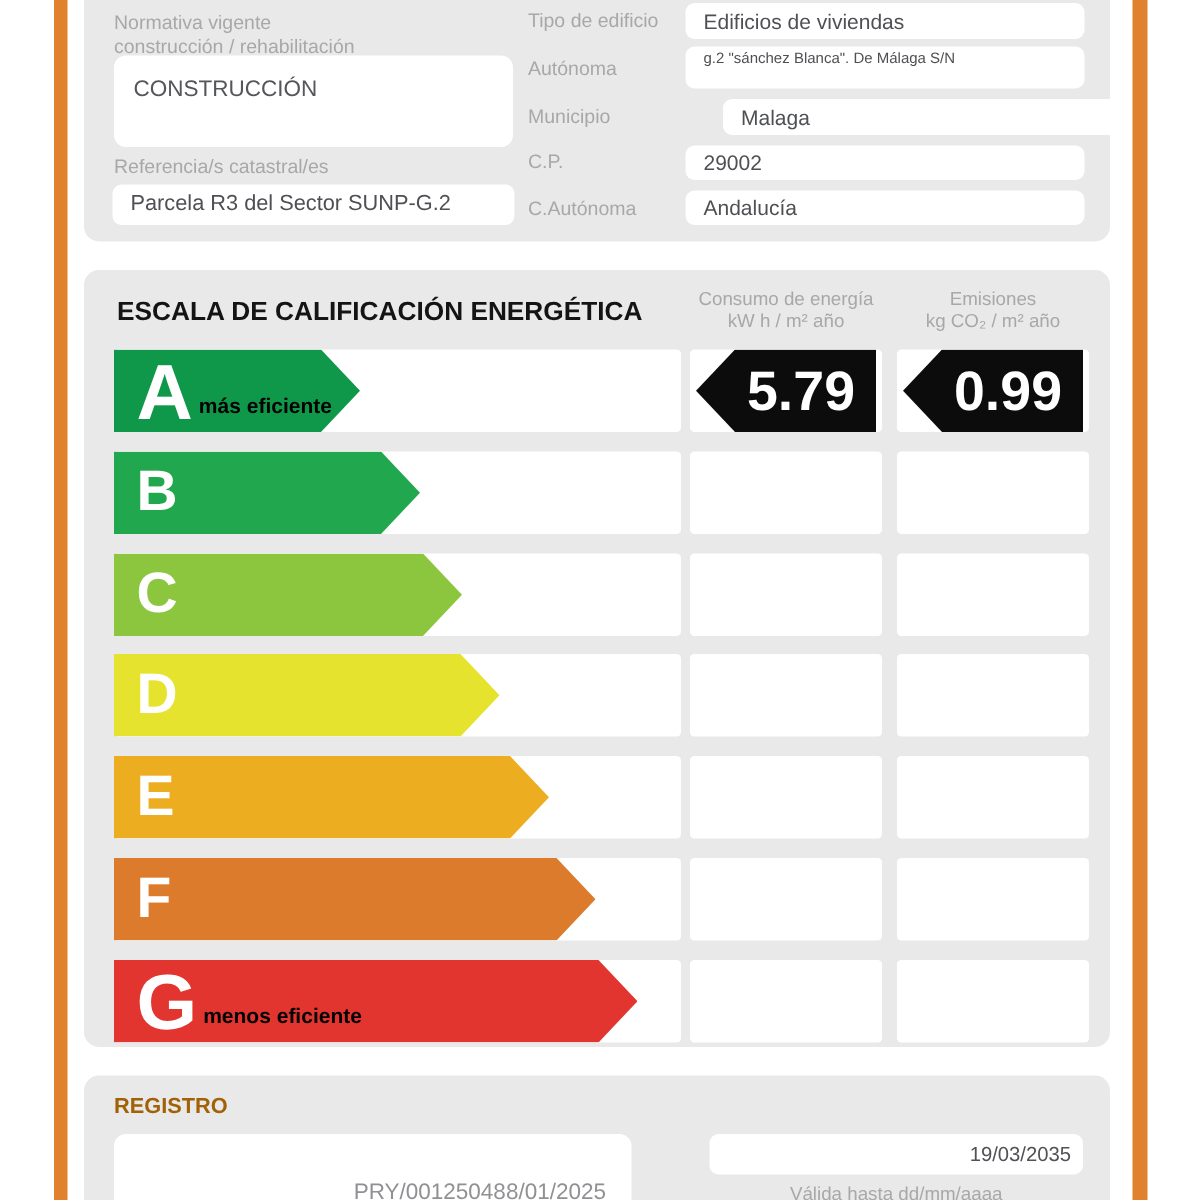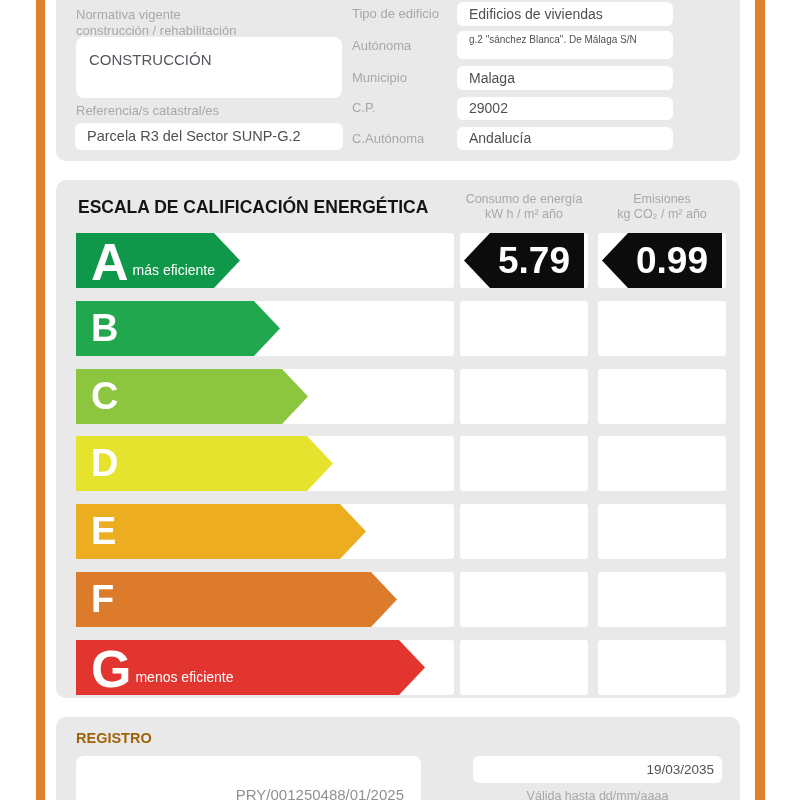--- a/index.html
+++ b/index.html
@@ -15,42 +15,42 @@
   .glabel{position:absolute;color:#a8a8a8;font-size:13px;line-height:16px;}
   .wbox{position:absolute;background:#fff;border-radius:6px;color:#4f5054;font-size:14px;}
   .wbox.big{border-radius:8px;}
   
   .lab-norm{left:20px;top:37px;}
   .box-constr{left:20px;top:67px;width:266px;height:61px;padding:14px 0 0 13px;box-sizing:border-box;font-size:15px;color:#55565c;}
   .lab-ref{left:20px;top:133px;}
   .box-parc{left:19px;top:153px;width:268px;height:27px;line-height:27px;padding-left:12px;box-sizing:border-box;font-size:14.5px;}
   .rlab1{left:296px;top:36px;}.rlab2{left:296px;top:68px;}.rlab3{left:296px;top:100px;}
   .rlab4{left:296px;top:130px;}.rlab5{left:296px;top:161px;}
-  .rbox{left:401px;width:216px;box-sizing:border-box;padding-left:12px;}
+  .rbox{left:401px;width:266px;box-sizing:border-box;padding-left:12px;}
   .rbox1{top:32px;height:24px;line-height:24px;}
   .rbox2{top:61px;height:28px;padding-top:3px;font-size:10px;line-height:12px;}
-  .rbox3{top:96px;height:24px;line-height:24px;}
+  .rbox3{top:96px;height:24px;line-height:24px;margin-left:25px;}
   .rbox4{top:127px;height:23px;line-height:23px;}
   .rbox5{top:157px;height:23px;line-height:23px;}
   
   .scale-title{position:absolute;left:22px;top:17px;font-size:17.5px;font-weight:bold;color:#141414;}
   .colhead{position:absolute;top:12px;width:128px;text-align:center;color:#a8a8a8;font-size:12.5px;line-height:15px;}
   #head-consumo{left:404px;}
   #head-emisiones{left:542px;}
   .rating-row{position:absolute;left:0;width:684px;height:55px;}
   .cell{position:absolute;top:0;height:55px;background:#fff;border-radius:3px;}
   .scale-cell{left:20px;width:378px;}
   .c-cell{left:404px;width:128px;}
   .e-cell{left:542px;width:128px;}
   .arrow{position:absolute;left:20px;top:0;height:55px;display:flex;align-items:center;padding-left:15px;box-sizing:border-box;
          clip-path:polygon(0 0, calc(100% - 26px) 0, 100% 50%, calc(100% - 26px) 100%, 0 100%);}
   .arrow .letter{font-weight:bold;color:#fff;font-size:38px;}
   .arrow.has-note{align-items:flex-end;padding-bottom:5px;}
   .arrow.has-note .letter{font-size:52px;line-height:42px;}
-  .arrow .note{font-size:14px;font-weight:normal;color:#ffffff;margin:1px 0 5px 4px;white-space:nowrap;}
+  .arrow .note{font-size:14px;font-weight:bold;color:#000000;margin:1px 0 5px 4px;white-space:nowrap;}
   .result-badge{position:absolute;top:53px;height:55px;width:120px;background:#0c0c0c;color:#fff;
         font-weight:bold;font-size:37px;display:flex;align-items:center;justify-content:center;
         padding-left:20px;box-sizing:border-box;
         clip-path:polygon(0 50%, 26px 0, 100% 0, 100% 100%, 26px 100%);}
   #badge-consumo{left:408px;}
   #badge-emisiones{left:546px;}
   
   .reg-title{position:absolute;left:20px;top:13px;font-weight:bold;font-size:14.5px;color:#a16207;}
   .box-reg{left:20px;top:39px;width:345px;height:80px;border-radius:8px;text-align:right;
            padding:30px 17px 0 0;box-sizing:border-box;font-size:15px;color:#919194;}

